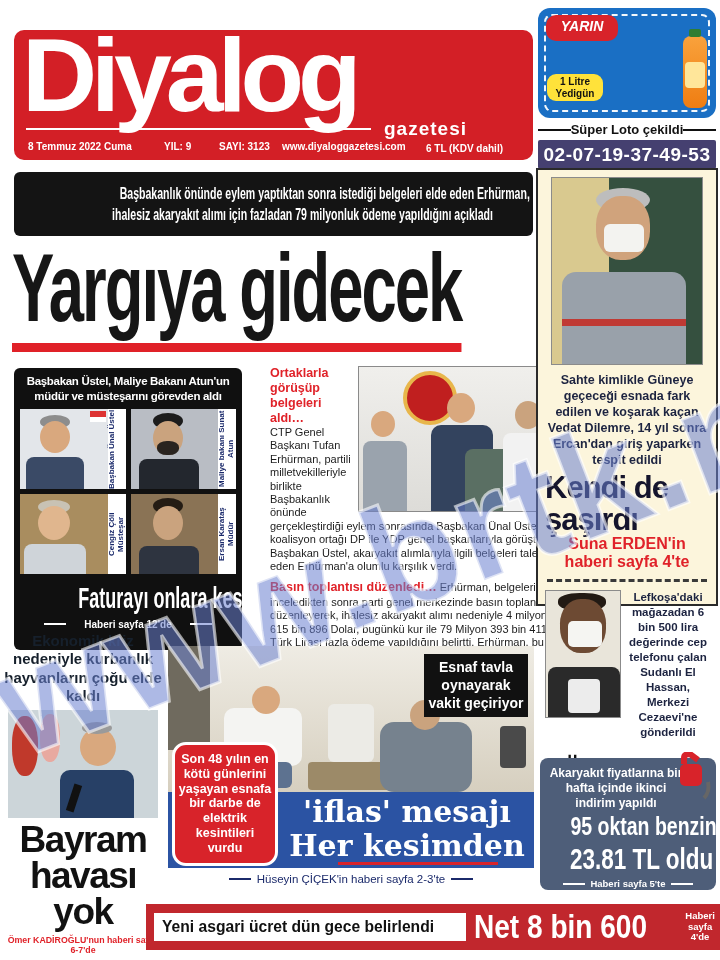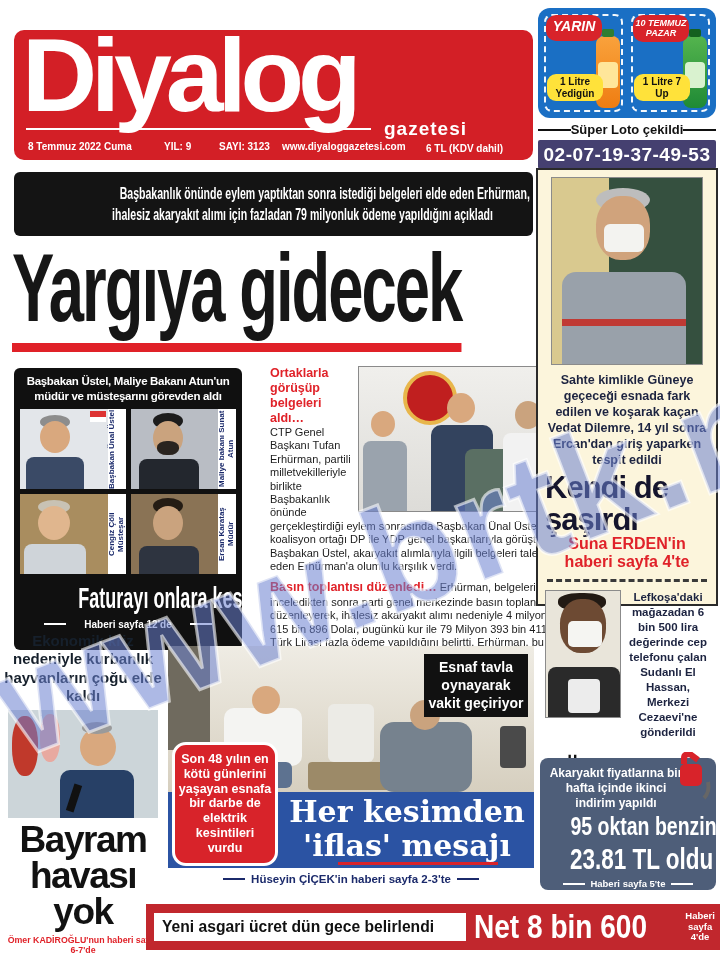--- a/index.html
+++ b/index.html
@@ -15,21 +15,21 @@
   .mast-info span { position:absolute; bottom:8px; color:#fff; font-size:10px; font-weight:bold; white-space:nowrap; }
   .mi-date{left:14px;} .mi-year{left:150px;} .mi-issue{left:205px;} .mi-site{left:268px;}
   .mast-gazetesi { position:absolute; right:66px; bottom:20px; color:#fff; font-size:19px; font-weight:bold; letter-spacing:1px; }
   .mast-price { position:absolute; right:30px; bottom:6px; color:#fff; font-size:10px; font-weight:bold; }
 
   
   .promo { position:absolute; left:538px; top:8px; width:178px; height:110px;
     background:#1a6fc4; border-radius:12px; display:flex; padding:4px; gap:4px; }
   .promo-half { position:relative; flex:1; }
   .promo-dash { position:absolute; inset:2px; border:2px dashed rgba(255,255,255,.95); border-radius:8px; }
-  .promo-badge { position:absolute; top:3px; left:4px; width:56px; min-height:26px;
+  .promo-badge { position:absolute; top:3px; left:4px; width:72px; min-height:26px;
     background:#d8232a; border-radius:10px; color:#fff; font-weight:bold; font-style:italic;
     text-align:center; padding:3px 2px; z-index:2; }
   .pb1{ font-size:14px; } .pb2{ font-size:9px; line-height:1.15; }
   .promo-label { position:absolute; left:5px; bottom:13px; width:56px; background:#ffe23a;
     color:#111; font-size:10px; font-weight:bold; text-align:center; border-radius:9px;
     padding:2px 1px; line-height:1.15; z-index:2; }
   .bottle { position:absolute; right:5px; top:24px; width:24px; height:72px; border-radius:8px; z-index:1; }
   .bottle .cap { position:absolute; top:-7px; left:6px; width:12px; height:8px; border-radius:2px; }
   .bottle .lbl { position:absolute; top:26px; left:2px; right:2px; height:26px; border-radius:4px; }
   .bo1 { background:linear-gradient(180deg,#f9a23c,#ef7d12); }
@@ -128,21 +128,21 @@
     font-size:14px; font-weight:bold; text-align:center; line-height:1.3; padding:4px 3px; z-index:4; }
   .es-note { position:absolute; left:4px; top:96px; width:106px; height:124px; background:#d8232a;
     border:3px solid #fff; border-radius:14px; color:#fff; font-size:12.5px; font-weight:bold;
     text-align:center; line-height:1.18; padding:7px 3px; z-index:6; }
   .es-band { position:absolute; left:0; top:146px; right:0; height:76px; background:#2b53a3; z-index:3; }
   .es-band-text { margin-left:112px; text-align:center; color:#fff;
     font-family:"DejaVu Serif",serif; font-weight:bold; font-size:30px; line-height:1.12; padding-top:3px; }
   .es-redline { position:absolute; left:170px; bottom:3px; width:160px; border-top:3px solid #d8232a; }
   .es-byline { position:absolute; left:0; top:222px; right:0; height:22px; background:#fff;
     display:flex; align-items:center; justify-content:center; gap:6px;
-    color:#1b2a6b; font-size:11.5px; font-weight:bold; }
+    color:#1b2a6b; font-size:11.5px; font-weight:normal; }
 
   
   .wage { position:absolute; left:146px; top:904px; width:574px; height:46px; background:#c1272d;
     display:flex; align-items:center; gap:8px; padding:0 8px; }
   .wage-box { background:#fff; padding:4px 8px; }
   .wage-box span { display:inline-block; white-space:nowrap; color:#111; font-size:17px; font-weight:bold;
     transform:scaleX(.92); transform-origin:left; }
   .wage-big { color:#fff; }
   .wage-big span { display:inline-block; white-space:nowrap; font-size:33px; font-weight:bold;
     transform:scaleX(.85); transform-origin:left; }
@@ -175,29 +175,20 @@
     <div class="mast-gazetesi">gazetesi</div>
     <div class="mast-price">6 TL (KDV dahil)</div>
   </div>
 
   <div class="promo">
     <div class="promo-half">
       <div class="promo-dash"></div>
       <div class="promo-badge pb1">YARIN</div>
       <div class="promo-label">1 Litre Yedigün</div>
       <div class="bottle bo1">
-        <div class="cap"></div>
-        <div class="lbl"></div>
-      </div>
-    </div>
-    <div class="promo-half">
-      <div class="promo-dash"></div>
-      <div class="promo-badge pb2">10 TEMMUZ PAZAR</div>
-      <div class="promo-label">1 Litre 7 Up</div>
-      <div class="bottle bo2">
         <div class="cap"></div>
         <div class="lbl"></div>
       </div>
     </div>
   </div>
 
   <div class="loto">
     <div class="loto-title">
       <span class="dl"></span>
       <span>Süper Loto çekildi</span>
@@ -350,22 +341,22 @@
       <div class="sh" style="left:160px;bottom:30px;width:46px;height:58px;border-radius:6px;background:#ecebe6"></div>
       <div class="sh" style="left:140px;bottom:2px;width:98px;height:28px;border-radius:4px;background:#9c8a68"></div>
       <div class="sh" style="right:62px;bottom:0;width:92px;height:70px;border-radius:14px;background:#76828e"></div>
       <div class="sh" style="right:94px;bottom:62px;width:30px;height:30px;border-radius:50%;background:#caa37e"></div>
       <div class="sh" style="right:8px;bottom:24px;width:26px;height:42px;border-radius:4px;background:#4a4a4a"></div>
     </div>
     <div class="es-capt">Esnaf tavla oynayarak vakit geçiriyor</div>
     <div class="es-note">Son 48 yılın en kötü günlerini yaşayan esnafa bir darbe de elektrik kesintileri vurdu</div>
     <div class="es-band">
       <div class="es-band-text">
+        <div>'iflas' mesajı</div>
         <div>Her kesimden</div>
-        <div>'iflas' mesajı</div>
       </div>
       <div class="es-redline"></div>
     </div>
     <div class="es-byline">
       <span class="dls"></span>
       <span>Hüseyin ÇİÇEK'in haberi sayfa 2-3'te</span>
       <span class="dls"></span>
     </div>
   </div>
 

